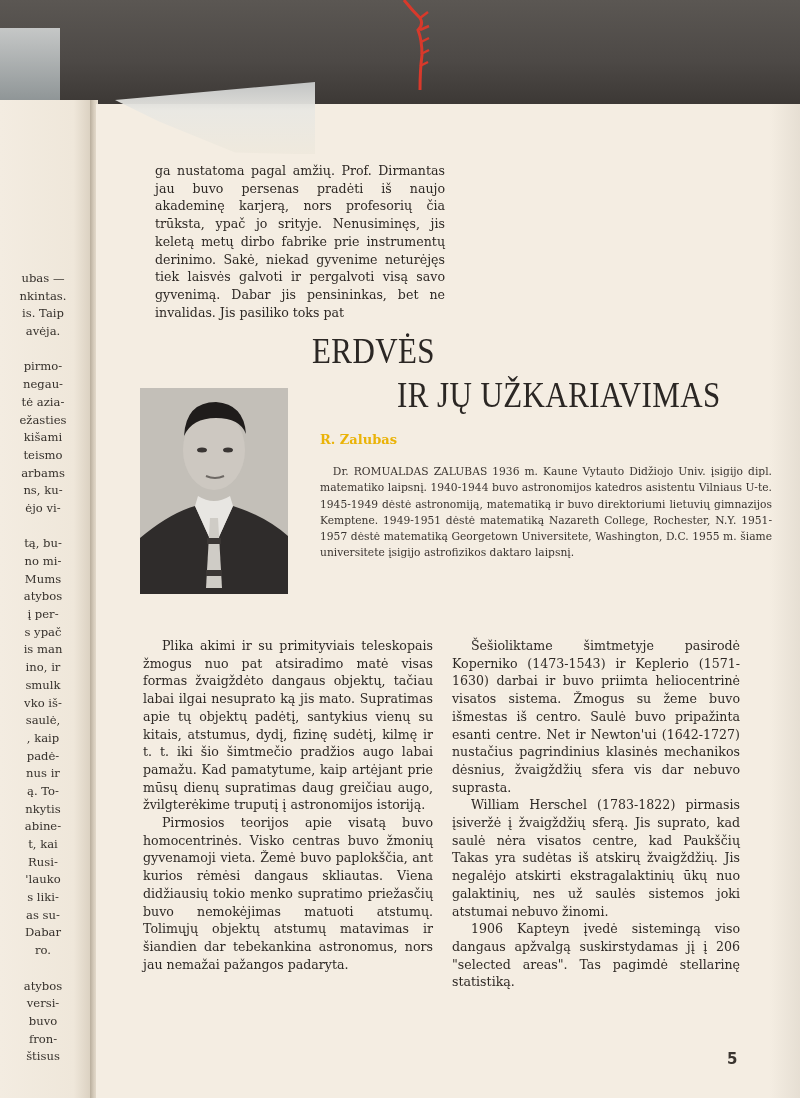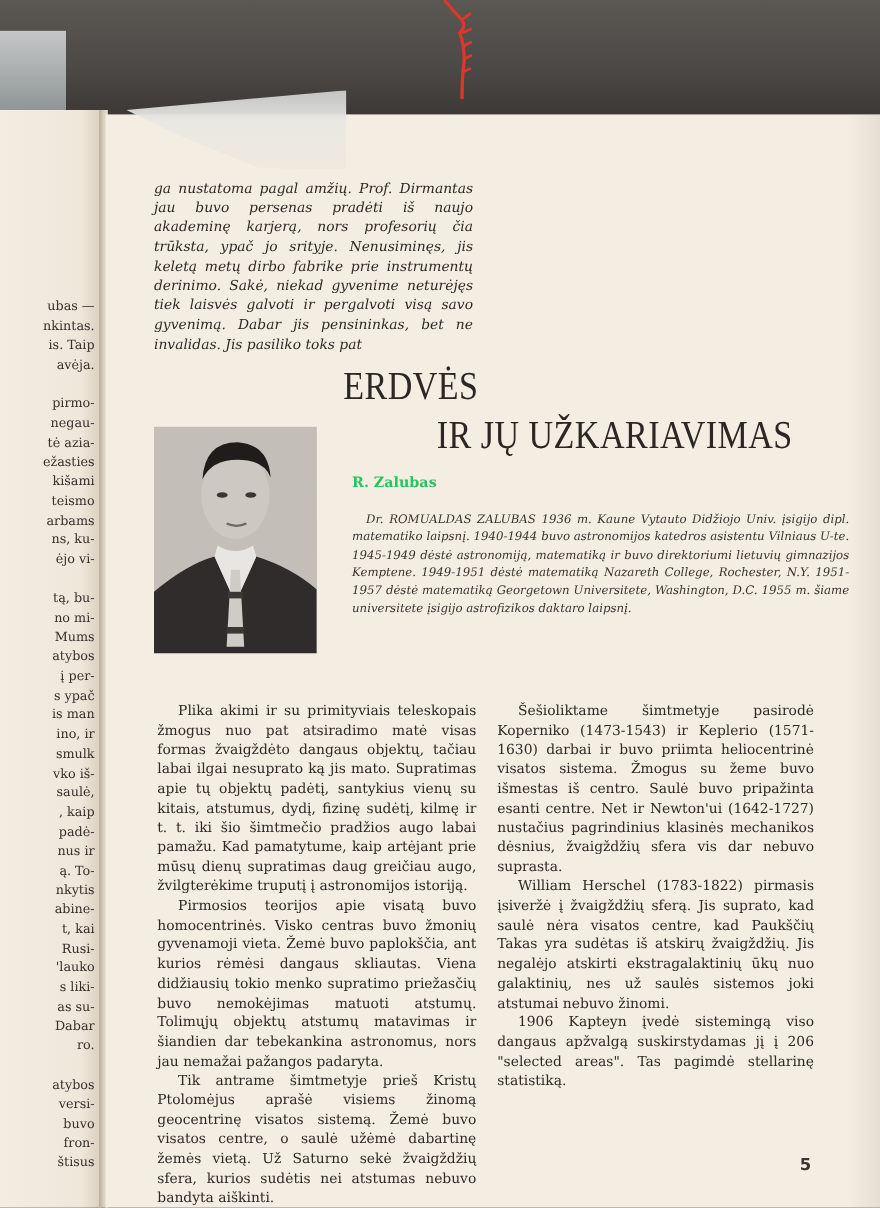--- a/index.html
+++ b/index.html
@@ -37,49 +37,49 @@
     position:absolute; left:115px; top:82px; width:200px; height:72px;
     background:linear-gradient(180deg,#c9cbcb 0%,#e9e8e3 40%,#efe9dd 100%);
     clip-path: polygon(0 25%, 100% 0, 100% 100%, 90% 100%, 60% 98%, 22% 55%);
     opacity:.95;
   }
   .left-col {
     position:absolute; left:0; top:170px; width:86px;
     font-size:11.6px; line-height:17.7px; text-align:right;
     white-space:nowrap; color:#35302b;
   }
-  .left-col .line { display:block; height:17.7px; }
+  .left-col .line { display:block; height:17.7px;text-align:center; }
   .left-col .gap { height:17.7px; display:block; }
   .col {
     position:absolute; font-size:12.6px; line-height:17.7px;
     text-align:justify; color:#2e2925;
   }
   .col p { margin:0; text-indent:1.5em; }
   .col p.noindent { text-indent:0; }
-  #col-top-left { left:140px; top:162px; width:290px;font-style:italic; }
+  #col-top-left { left:155px; top:162px; width:290px; }
   #col-top-right { left:452px; top:162px; width:288px; }
   #col-body-left { left:143px; top:637px; width:290px; }
   #col-body-right { left:452px; top:637px; width:288px; }
   .title1 {
     position:absolute; left:312px; top:330px;
     font-family:"Liberation Serif","DejaVu Serif",serif;
     font-size:36px; letter-spacing:0.5px; color:#2b2724; transform:scaleX(0.86); transform-origin:left;
   }
   .title2 {
     position:absolute; left:397px; top:374px;
     font-family:"Liberation Serif","DejaVu Serif",serif;
     font-size:36px; letter-spacing:0.5px; color:#2b2724; transform:scaleX(0.86); transform-origin:left;
     white-space:nowrap;
   }
   .author {
-    position:absolute; left:320px; top:432px; font-weight:bold; font-size:13px; color:#22c55e;
+    position:absolute; left:320px; top:432px; font-weight:bold; font-size:13px; color:#eab308;
   }
   .bio {
     position:absolute; left:320px; top:464px; width:452px;
-    font-style:italic; font-size:10.7px; line-height:16.3px; text-align:justify; color:#3a3430;
+    font-size:10.7px; line-height:16.3px; text-align:justify; color:#3a3430;
   }
   .bio p { margin:0; text-indent:1.2em; }
   .photo {
     position:absolute; left:140px; top:388px; width:148px; height:206px;
     background:linear-gradient(180deg,#c6c2bb 0%,#bcb8b0 60%,#aca79f 100%);
     overflow:hidden;
   }
   .page-num {
     position:absolute; left:727px; top:1050px; font-weight:bold; font-size:15px; color:#3a3530;
     font-family:"DejaVu Sans","Liberation Sans",sans-serif;
@@ -182,21 +182,20 @@
 </div>
 
 <div class="author">R. Zalubas</div>
 <div class="bio">
   <p>Dr. ROMUALDAS ZALUBAS 1936 m. Kaune Vytauto Didžiojo Univ. įsigijo dipl. matematiko laipsnį. 1940-1944 buvo astronomijos katedros asistentu Vilniaus U-te. 1945-1949 dėstė astronomiją, matematiką ir buvo direktoriumi lietuvių gimnazijos Kemptene. 1949-1951 dėstė matematiką Nazareth College, Rochester, N.Y. 1951-1957 dėstė matematiką Georgetown Universitete, Washington, D.C. 1955 m. šiame universitete įsigijo astrofizikos daktaro laipsnį.</p>
 </div>
 
 <div class="col" id="col-body-left">
   <p>Plika akimi ir su primityviais teleskopais žmogus nuo pat atsiradimo matė visas formas žvaigždėto dangaus objektų, tačiau labai ilgai nesuprato ką jis mato. Supratimas apie tų objektų padėtį, santykius vienų su kitais, atstumus, dydį, fizinę sudėtį, kilmę ir t. t. iki šio šimtmečio pradžios augo labai pamažu. Kad pamatytume, kaip artėjant prie mūsų dienų supratimas daug greičiau augo, žvilgterėkime truputį į astronomijos istoriją.</p>
   <p>Pirmosios teorijos apie visatą buvo homocentrinės. Visko centras buvo žmonių gyvenamoji vieta. Žemė buvo paplokščia, ant kurios rėmėsi dangaus skliautas. Viena didžiausių tokio menko supratimo priežasčių buvo nemokėjimas matuoti atstumų. Tolimųjų objektų atstumų matavimas ir šiandien dar tebekankina astronomus, nors jau nemažai pažangos padaryta.</p>
-  <p>Tik antrame šimtmetyje prieš Kristų Ptolomėjus aprašė visiems žinomą geocentrinę visatos sistemą. Žemė buvo visatos centre, o saulė užėmė dabartinę žemės vietą. Už Saturno sekė žvaigždžių sfera, kurios sudėtis nei atstumas nebuvo bandyta aiškinti.</p>
 </div>
 <div class="col" id="col-body-right">
   <p>Šešioliktame šimtmetyje pasirodė Koperniko (1473-1543) ir Keplerio (1571-1630) darbai ir buvo priimta heliocentrinė visatos sistema. Žmogus su žeme buvo išmestas iš centro. Saulė buvo pripažinta esanti centre. Net ir Newton'ui (1642-1727) nustačius pagrindinius klasinės mechanikos dėsnius, žvaigždžių sfera vis dar nebuvo suprasta.</p>
   <p>William Herschel (1783-1822) pirmasis įsiveržė į žvaigždžių sferą. Jis suprato, kad saulė nėra visatos centre, kad Paukščių Takas yra sudėtas iš atskirų žvaigždžių. Jis negalėjo atskirti ekstragalaktinių ūkų nuo galaktinių, nes už saulės sistemos joki atstumai nebuvo žinomi.</p>
   <p>1906 Kapteyn įvedė sistemingą viso dangaus apžvalgą suskirstydamas jį į 206 "selected areas". Tas pagimdė stellarinę statistiką.</p>
 </div>
 
 <div class="page-num">5</div>
 
 </body></html>

